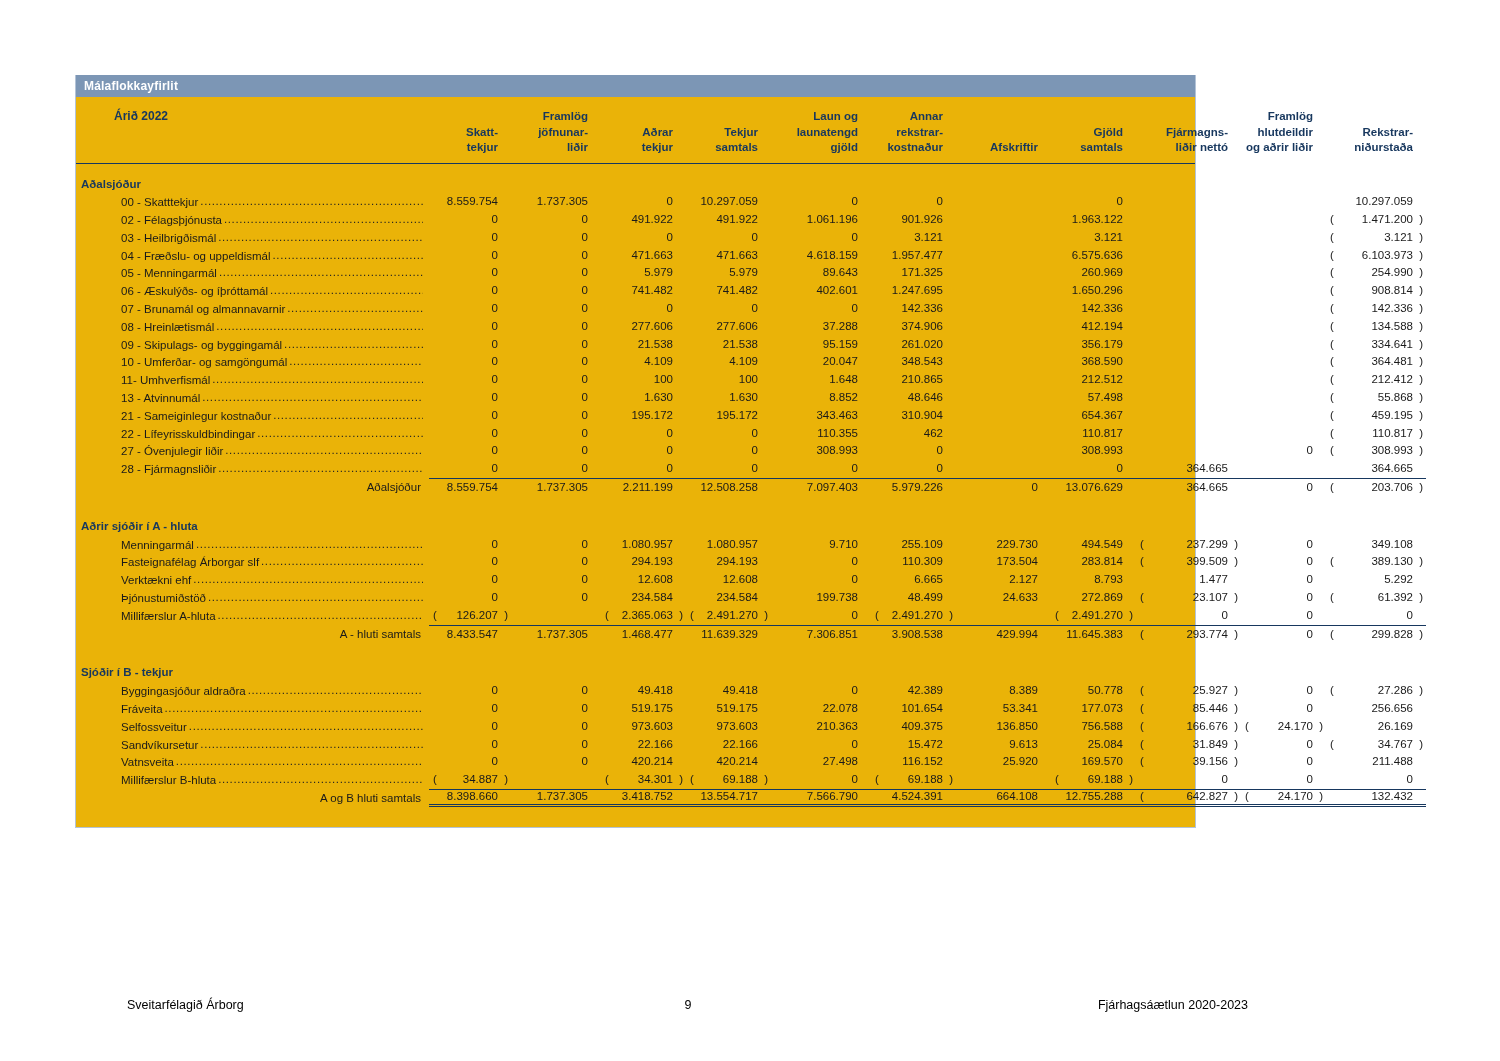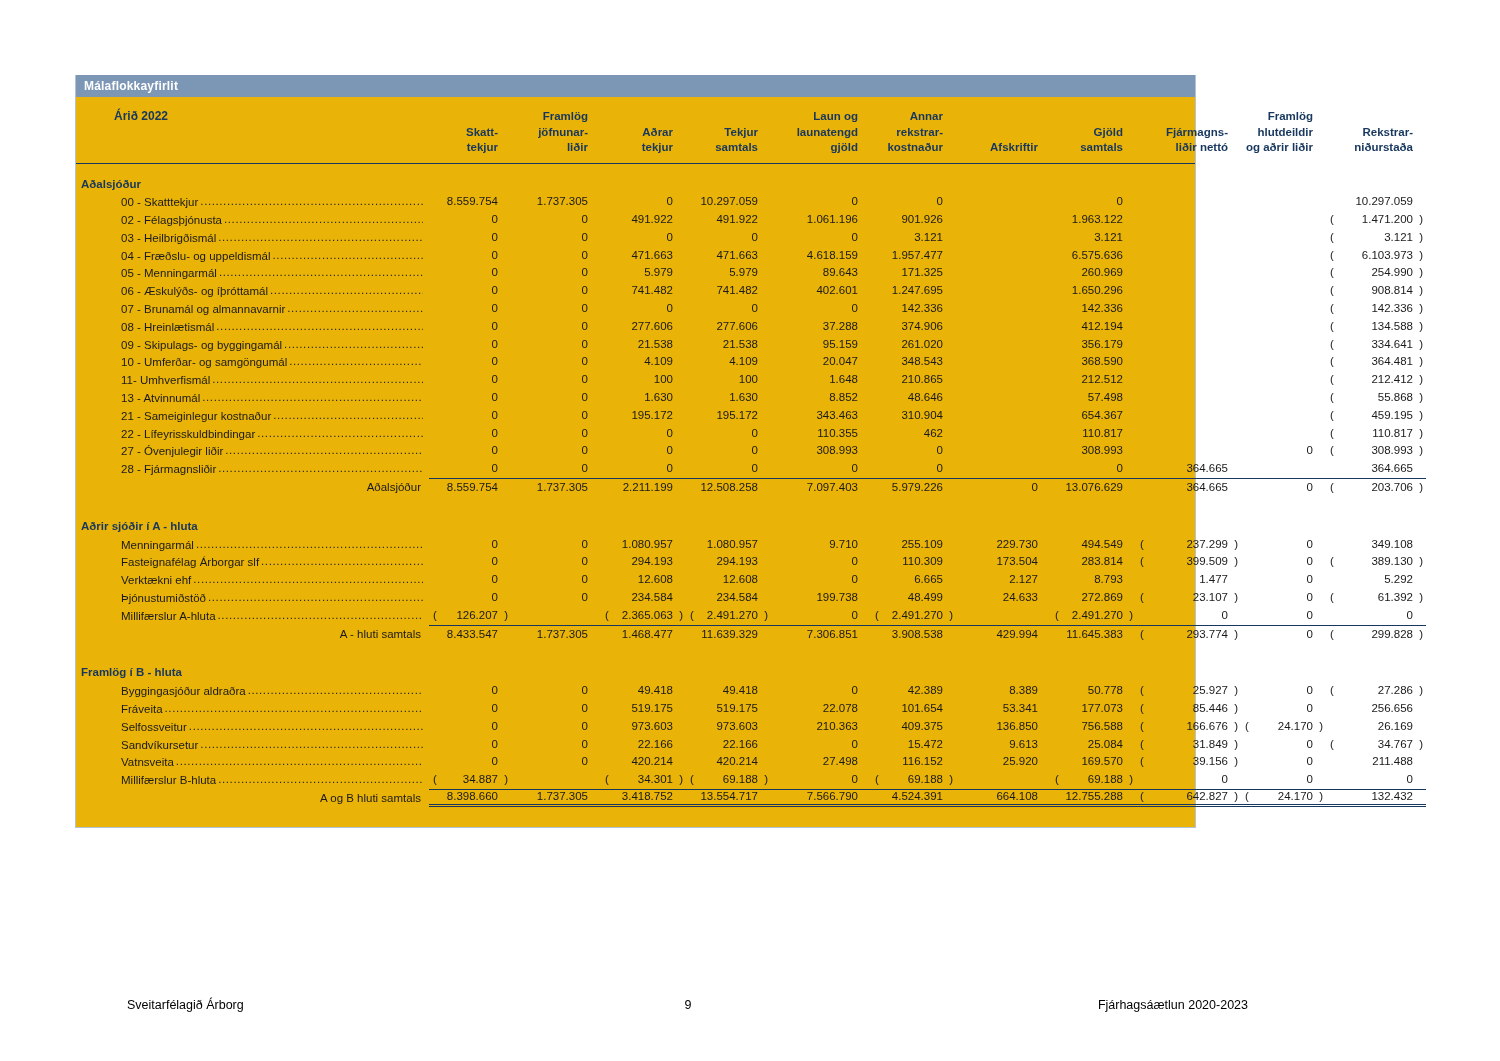--- a/index.html
+++ b/index.html
@@ -521,21 +521,21 @@
             <div class="ncell">7.306.851</div>
             <div class="ncell">3.908.538</div>
             <div class="ncell">429.994</div>
             <div class="ncell">11.645.383</div>
             <div class="ncell neg"><span class="po">(</span><span class="v">293.774</span><span class="pc">)</span></div>
             <div class="ncell">0</div>
             <div class="ncell neg"><span class="po">(</span><span class="v">299.828</span><span class="pc">)</span></div>
           </div>
         </div>
         <div class="section">
-          <div class="sect-head">Framlög í B - hluta</div>
+          <div class="sect-head">Sjóðir í B - tekjur</div>
           <div class="row detail">
             <div class="lbl">
               <span class="txt">Byggingasjóður aldraðra</span>
               <span class="leader"></span>
             </div>
             <div class="ncell">0</div>
             <div class="ncell">0</div>
             <div class="ncell">49.418</div>
             <div class="ncell">49.418</div>
             <div class="ncell">0</div>

